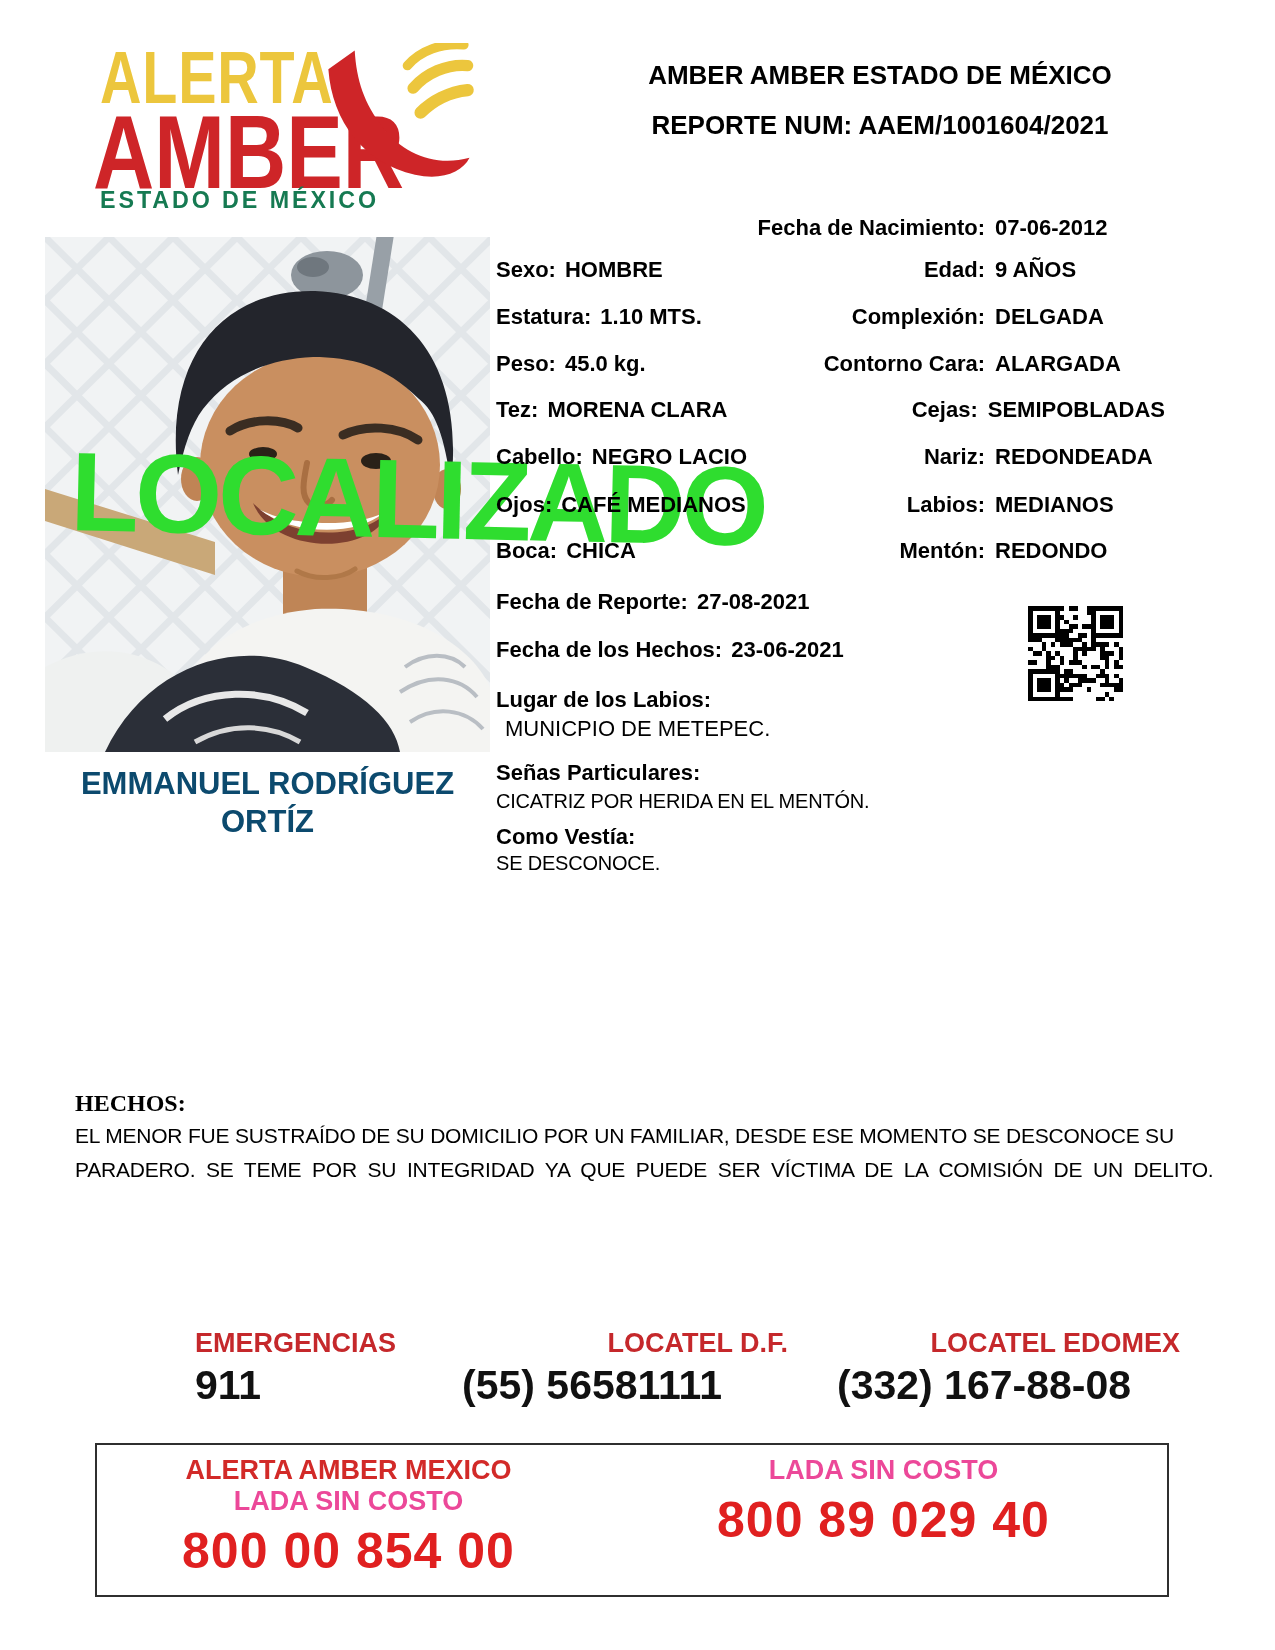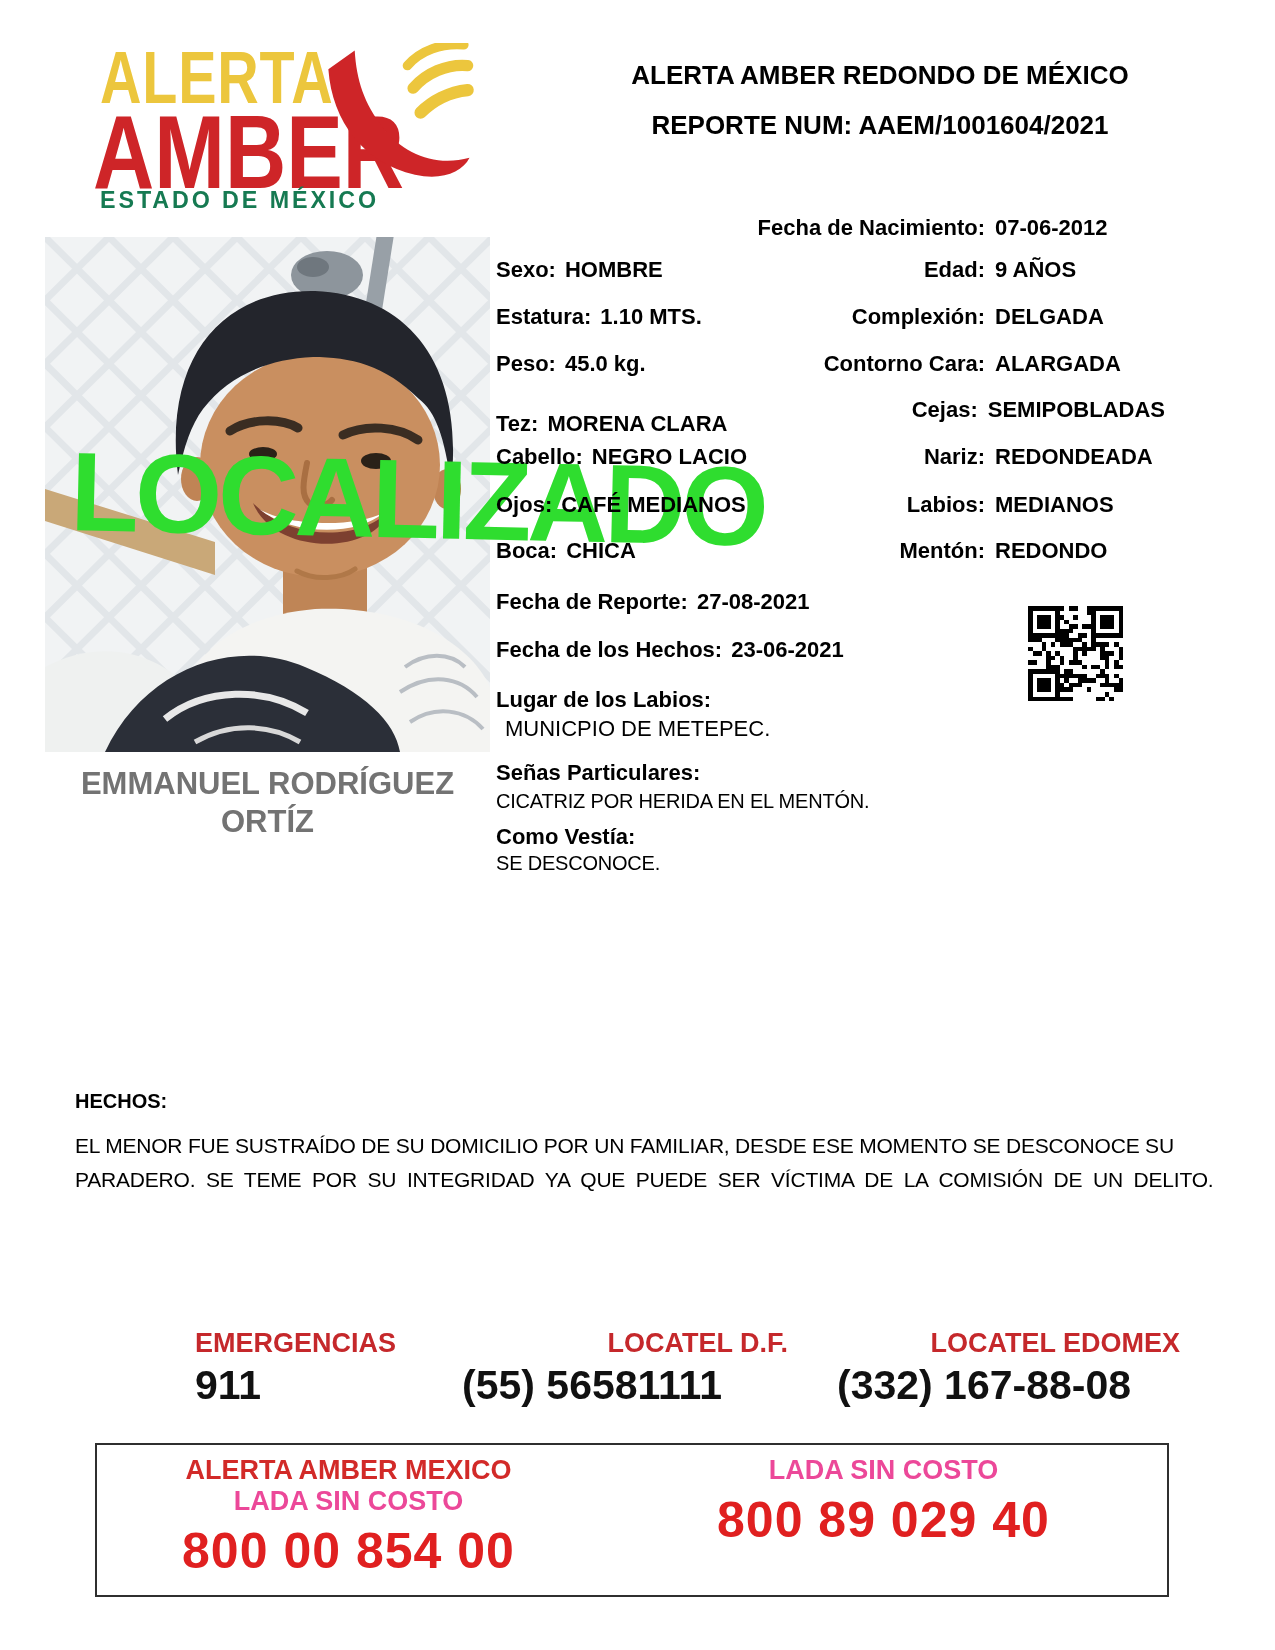--- a/index.html
+++ b/index.html
@@ -27,39 +27,39 @@
   
   .photo{position:absolute;left:45px;top:237px;width:445px;height:515px;z-index:0;}
 
   
   .watermark{position:absolute;left:72px;top:436px;z-index:1;
              font-size:112px;font-weight:bold;color:#2FDD2F;letter-spacing:-4px;
              transform:rotate(1.3deg);transform-origin:0 0;white-space:nowrap;line-height:1;}
 
   
   .name{position:absolute;left:45px;top:765px;width:445px;text-align:center;z-index:2;
-        font-size:31px;font-weight:bold;color:#737373;line-height:38px;}
+        font-size:31px;font-weight:bold;color:#0c4a6e;line-height:38px;}
 
   
   .details{position:absolute;left:0;top:0;width:1275px;height:900px;z-index:2;}
   .d-left{position:absolute;left:496px;font-size:22px;font-weight:bold;white-space:nowrap;}
   .d-left .val{margin-left:9px;}
   .d-right{position:absolute;left:690px;width:475px;display:flex;font-size:22px;font-weight:bold;white-space:nowrap;}
   .d-right .lbl{width:295px;text-align:right;}
   .d-right .val{margin-left:10px;}
   .d-plain{font-weight:normal;}
   .d-small{font-size:20px;font-weight:normal;letter-spacing:-0.2px;}
 
   
   .qr{position:absolute;left:1028px;top:606px;width:95px;height:95px;background:#fff;z-index:2;}
   .qr i{position:absolute;width:4.6px;height:4.6px;background:#000;}
 
   
   .facts{position:absolute;left:75px;top:1090px;width:1108px;z-index:2;}
-  .facts-label{font-size:20px;font-weight:bold;margin-bottom:16px;}
+  .facts-label{font-size:24px;font-weight:bold;margin-bottom:2px;font-family:Liberation Serif, serif;}
   .facts-line{font-size:21px;line-height:34px;letter-spacing:-0.2px;white-space:nowrap;}
   .facts-line.justified{word-spacing:5px;}
 
   
   .contacts{position:absolute;left:60px;top:1328px;width:1120px;display:flex;z-index:2;}
   .contact{text-align:center;}
   .contact:nth-child(1){width:30%;}
   .contact:nth-child(2){width:35%;}
   .contact:nth-child(3){width:35%;}
   .c-label{font-size:27px;font-weight:bold;color:#C5282B;text-align:right;}
@@ -85,21 +85,21 @@
     <div class="logo-amber">AMBER</div>
     <svg class="logo-swoosh" viewBox="0 0 160 170">
       <path d="M6 28 C10 84 44 128 98 140 C126 146 148 138 156 122 C120 132 86 118 64 90 C44 64 36 40 34 8 Z" fill="#CE2528"></path>
       <path d="M104 74 C116 62 134 52 154 50" stroke="#ECC63D" stroke-width="13" fill="none" stroke-linecap="round"></path>
       <path d="M96 48 C110 32 132 22 154 24" stroke="#ECC63D" stroke-width="12" fill="none" stroke-linecap="round"></path>
       <path d="M90 24 C104 8 126 0 150 2" stroke="#ECC63D" stroke-width="10" fill="none" stroke-linecap="round"></path>
     </svg>
     <div class="logo-estado">ESTADO DE MÉXICO</div>
   </div>
 
-  <div class="title1">ALERTA AMBER REDONDO DE MÉXICO</div>
+  <div class="title1">AMBER AMBER ESTADO DE MÉXICO</div>
   <div class="title2">REPORTE NUM: AAEM/1001604/2021</div>
 
   <div class="photo">
     <svg width="445" height="515" viewBox="0 0 445 515">
       <rect width="445" height="515" fill="#f1f3f4"></rect>
       <g stroke="#e2e6e9" stroke-width="7">
         <line x1="-448" y1="0" x2="72" y2="515"></line>
           <line x1="-384" y1="0" x2="136" y2="515"></line>
         <line x1="-320" y1="0" x2="200" y2="515"></line>
           <line x1="-256" y1="0" x2="264" y2="515"></line>
@@ -184,21 +184,21 @@
         <span class="lbl">Complexión:</span>
         <span class="val">DELGADA</span>
       </div>
 
     <div class="d-left" style="top:351px"><span class="lbl">Peso:</span><span class="val">45.0 kg.</span></div>
     <div class="d-right" style="top:351px">
         <span class="lbl">Contorno Cara:</span>
         <span class="val">ALARGADA</span>
       </div>
 
-    <div class="d-left" style="top:411px"><span class="lbl">Tez:</span><span class="val">MORENA CLARA</span></div>
+    <div class="d-left" style="top:397px"><span class="lbl">Tez:</span><span class="val">MORENA CLARA</span></div>
     <div class="d-right" style="top:397px">
         <span class="lbl">Cejas:</span>
         <span class="val">SEMIPOBLADAS</span>
       </div>
 
     <div class="d-left" style="top:444px"><span class="lbl">Cabello:</span><span class="val">NEGRO LACIO</span></div>
     <div class="d-right" style="top:444px">
         <span class="lbl">Nariz:</span>
         <span class="val">REDONDEADA</span>
       </div>

